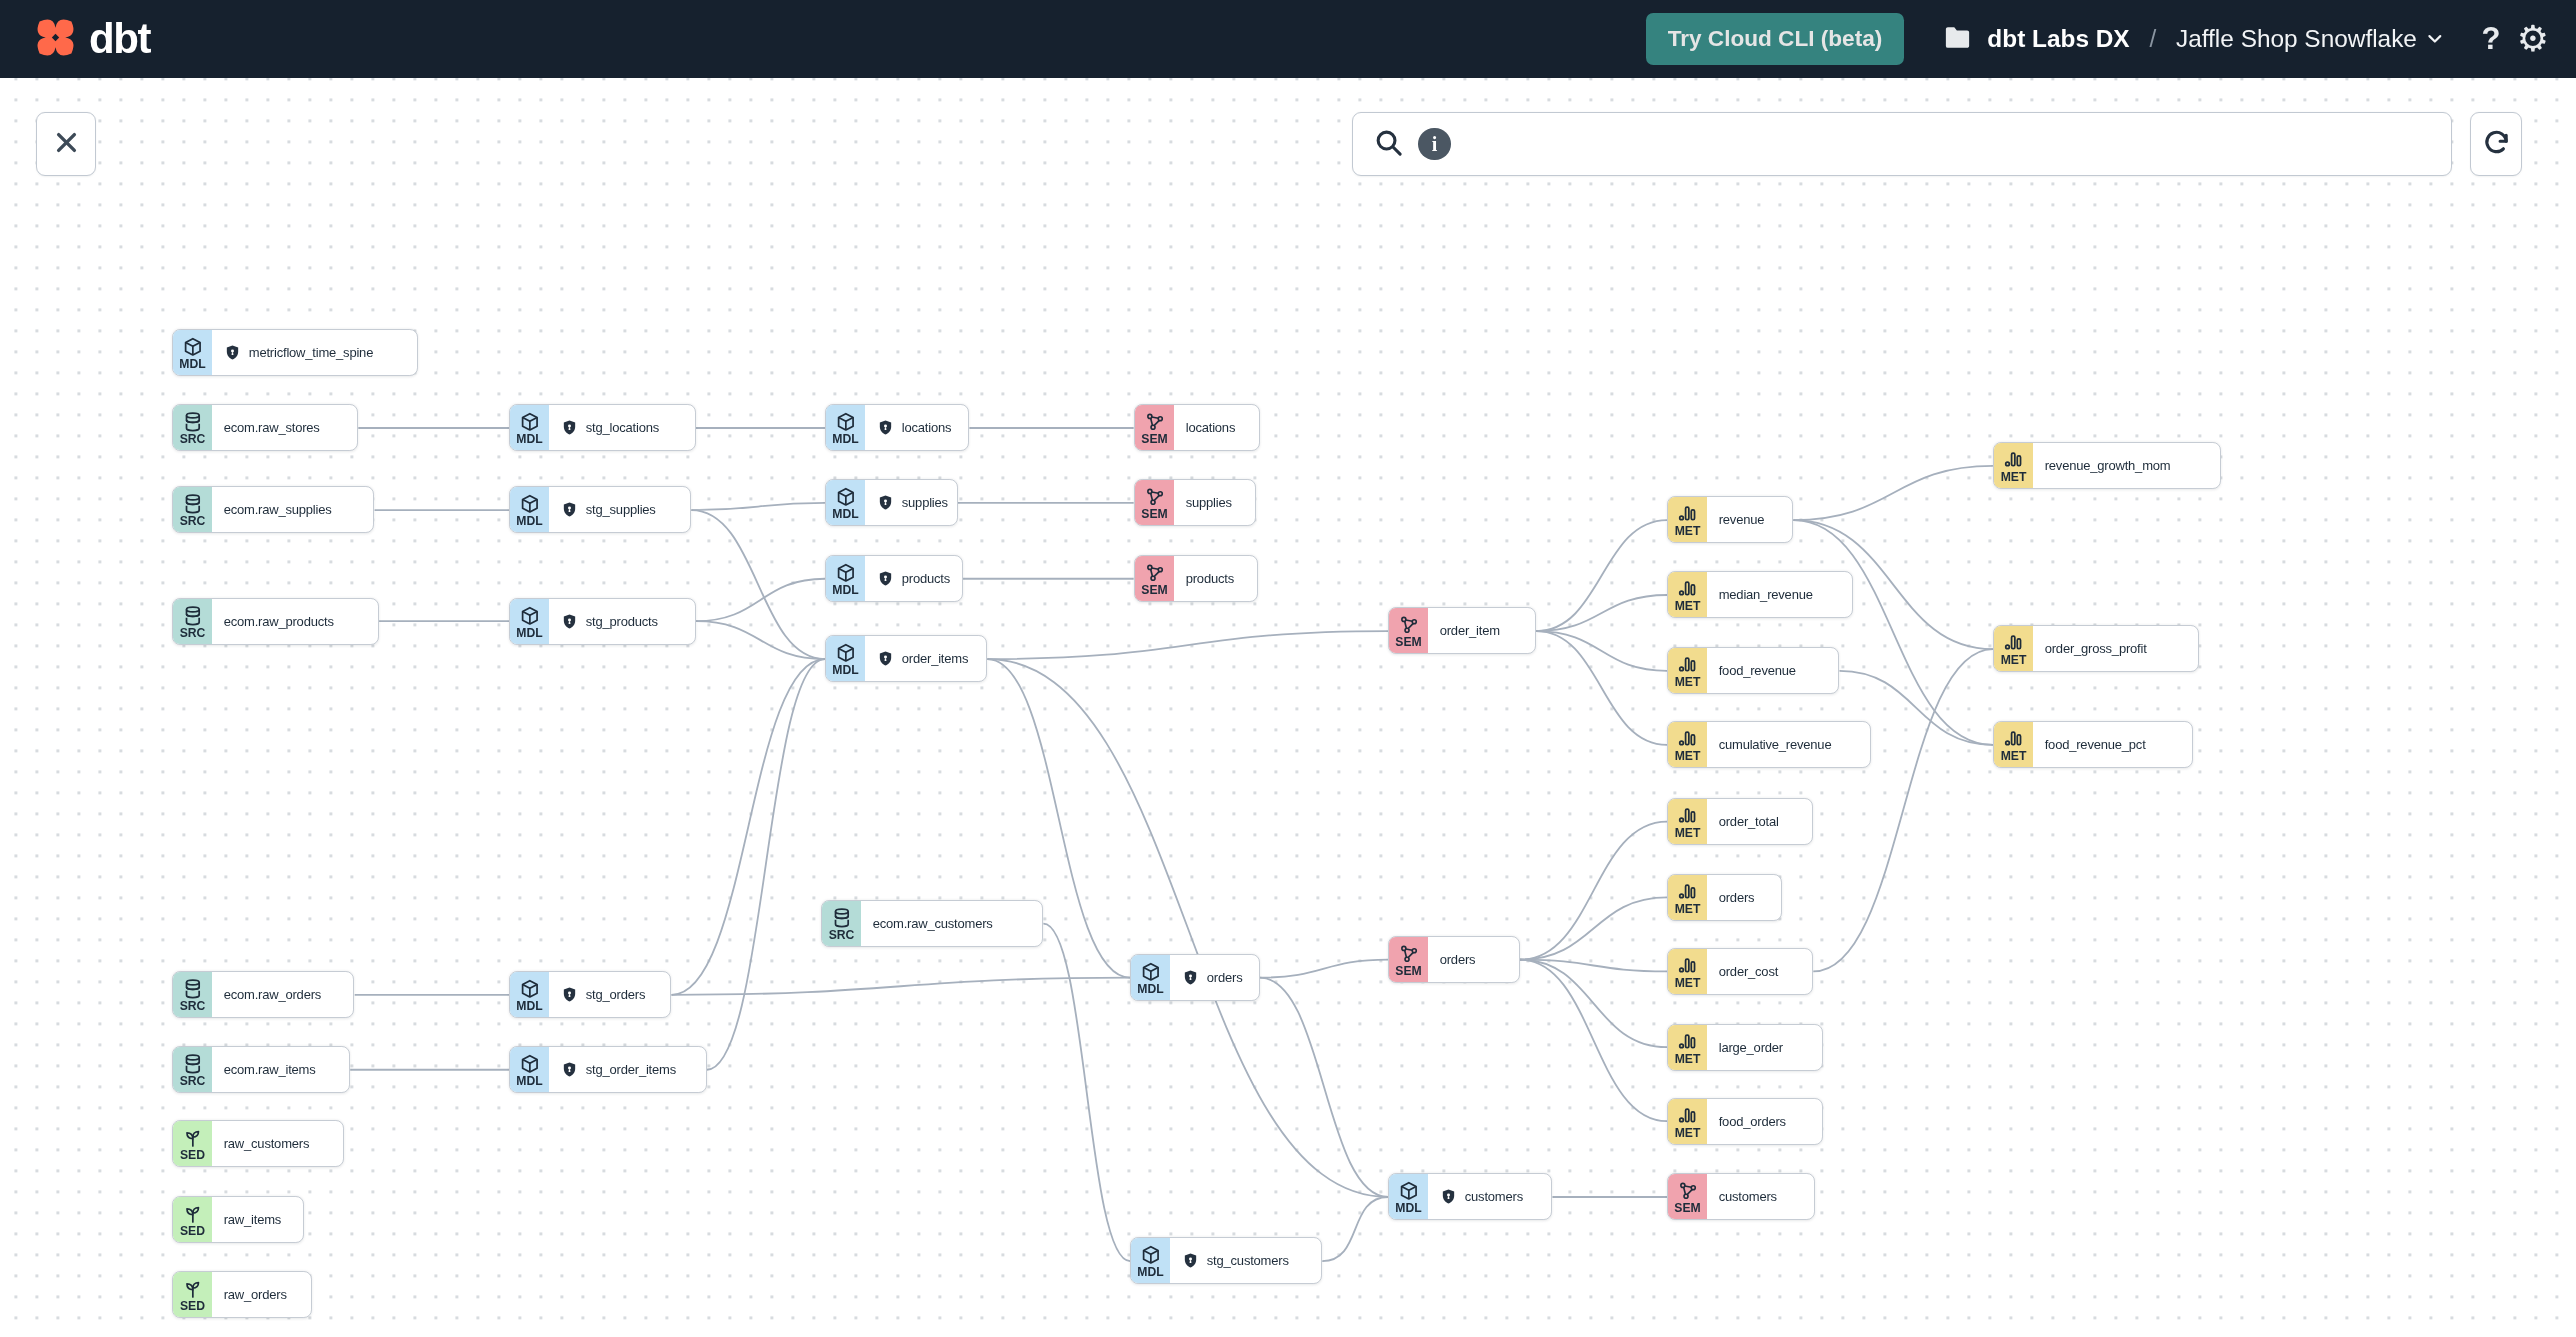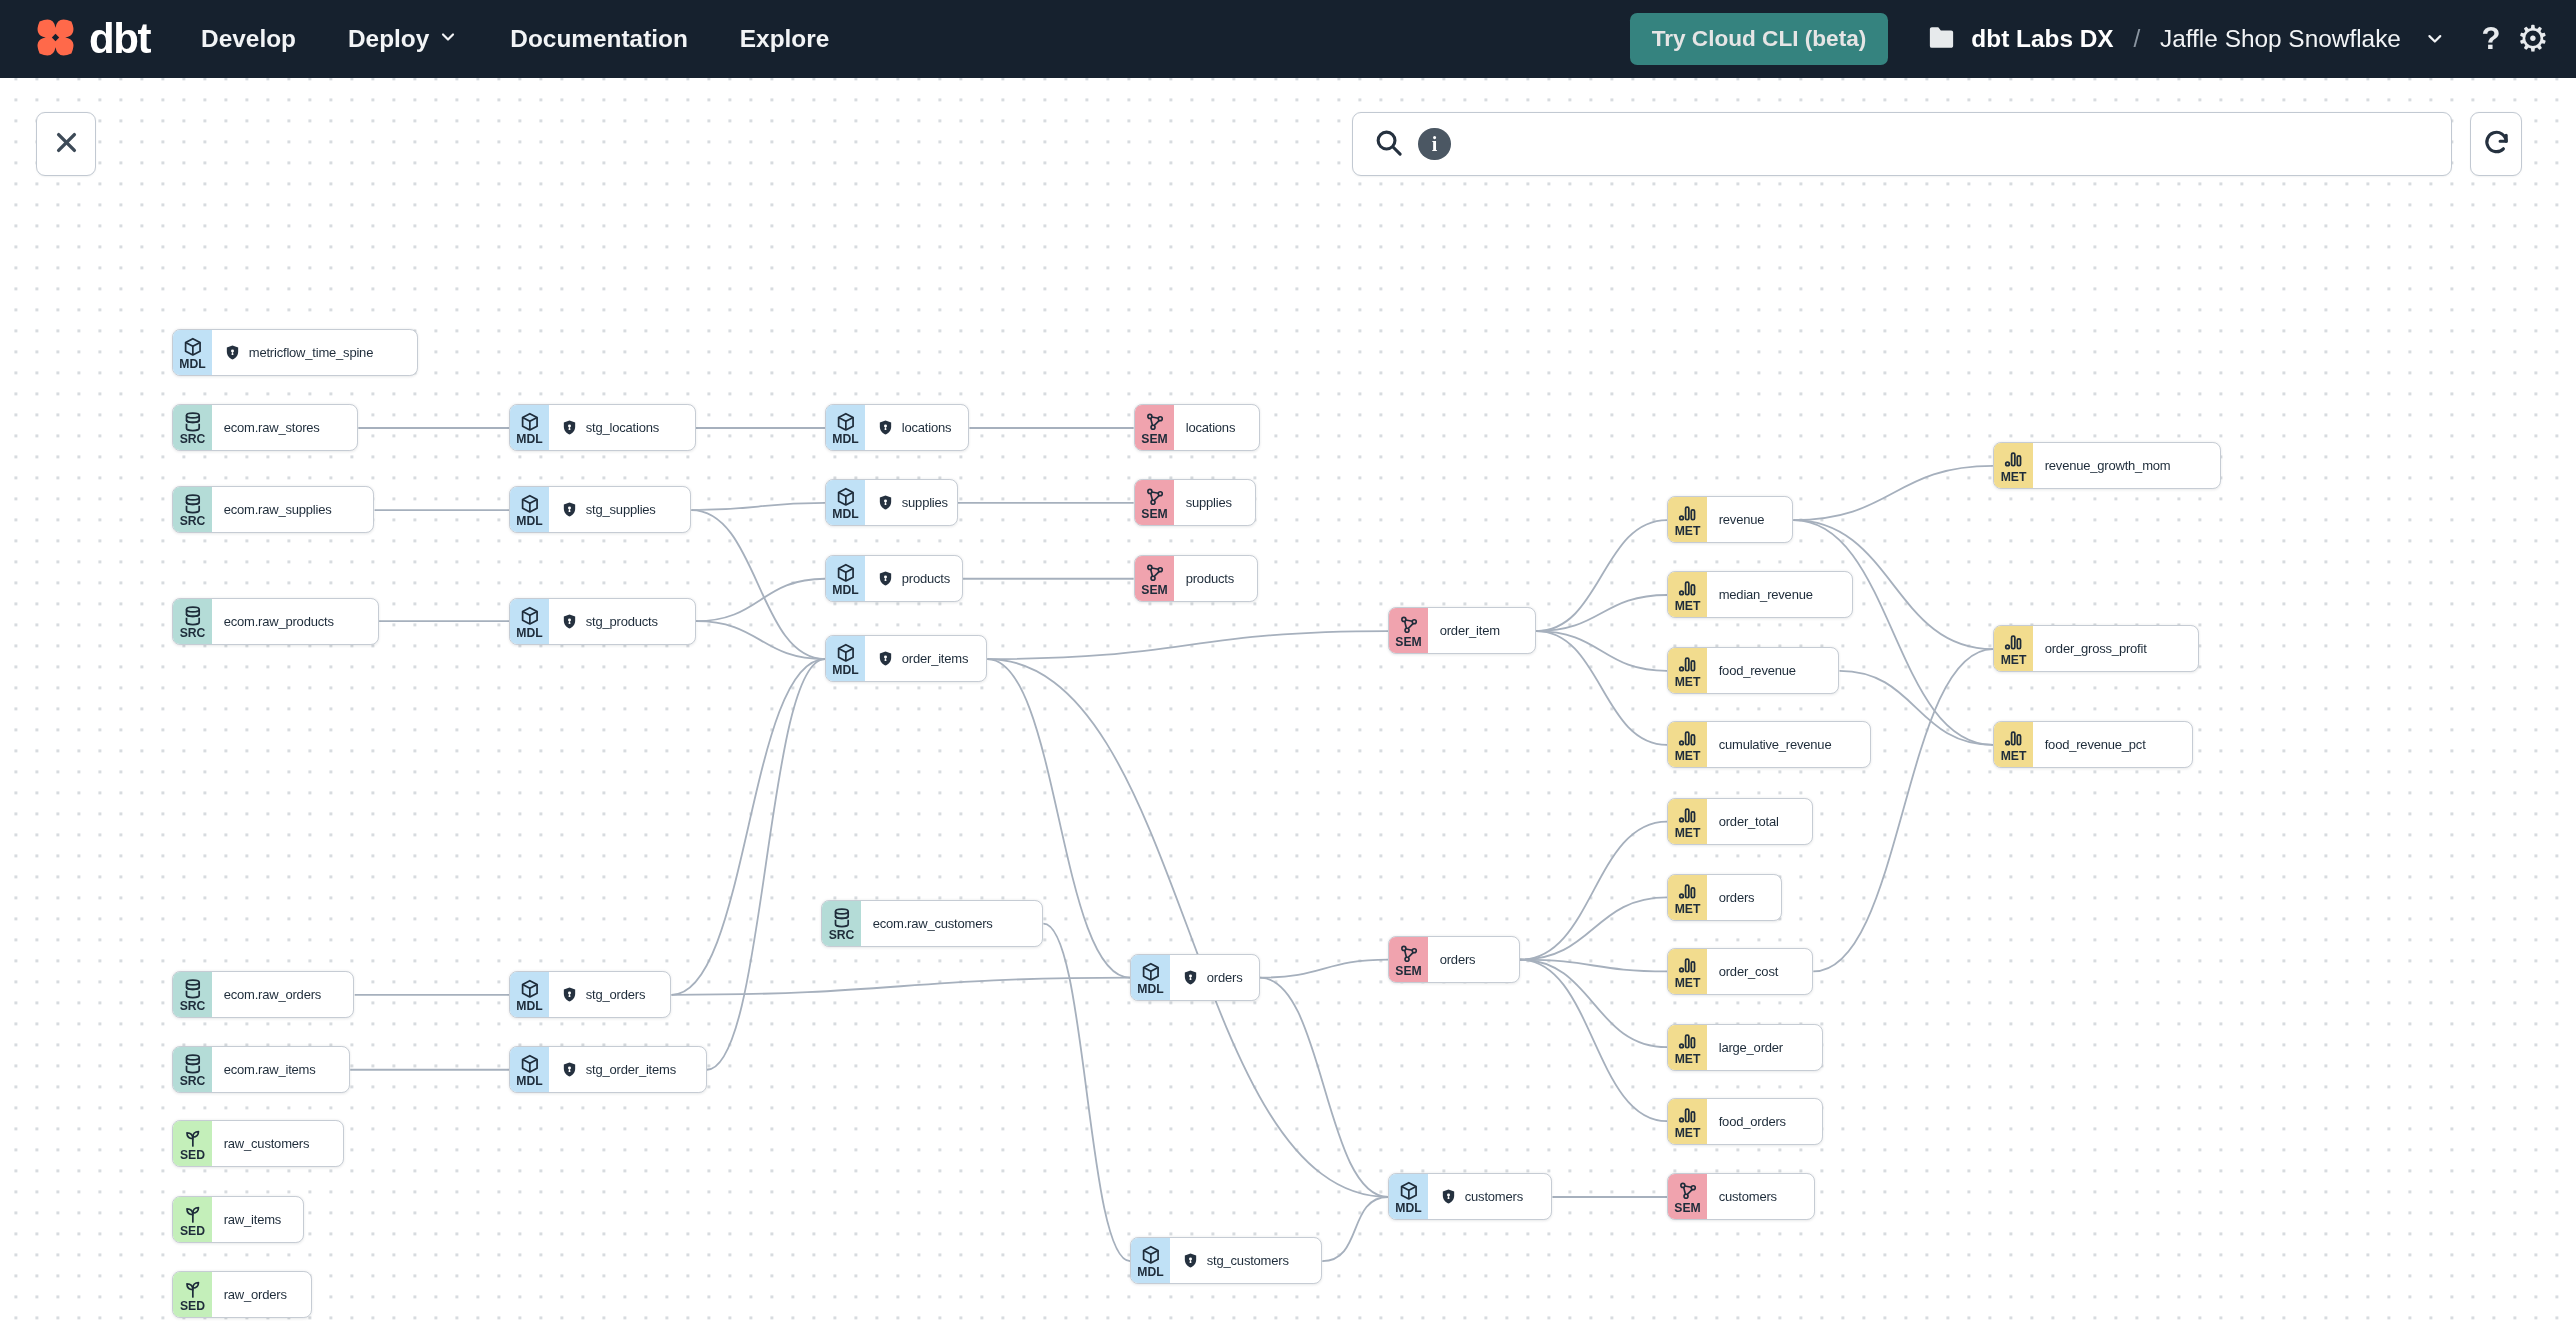--- a/index.html
+++ b/index.html
@@ -21,21 +21,21 @@
   .brand-text { font-size:42px; font-weight:bold; letter-spacing:-1.4px; color:#ffffff; }
   .nav-items { display:flex; align-items:center; gap:52px; margin-left:20px; }
   .nav-item { font-size:24.4px; font-weight:600; color:#f2f4f6; cursor:pointer;
     display:flex; align-items:center; gap:9px; }
   .nav-spacer { flex:1; }
   .cli-btn { background:#35837f; color:#e5e5e5; font-size:22.6px; font-weight:600;
     border:none; border-radius:7.2px; padding:12.6px 21.7px; cursor:pointer; white-space:nowrap; }
   .acct { display:flex; align-items:center; gap:14.4px; margin-left:38px; white-space:nowrap; }
   .acct-name { font-size:24.4px; font-weight:bold; color:#ffffff; }
   .acct-sep { font-size:24.4px; color:#8a95a1; padding:0 5.4px; }
-  .proj { display:flex; align-items:flex-end; gap:23px; cursor:pointer; }
+  .proj { display:flex; align-items:flex-end; gap:7px; cursor:pointer; }
   .proj-name { font-size:24.4px; font-weight:400; color:#f2f4f6; }
   .icon-btn { background:none; border:none; color:#e8ebee; cursor:pointer;
     display:flex; align-items:center; justify-content:center; }
   .help-glyph { font-size:31px; font-weight:bold; color:#e8ebee; }
   .gear-glyph { font-size:36px; color:#e8ebee; line-height:1; }
   .nav-right-pad { width:27px; }
 
   
   .toolbar-left { position:absolute; left:36px; top:112px; display:flex; gap:23.5px; z-index:10; }
   .tool-chip { background:#ffffff; border:1.4px solid #c2c9d2; border-radius:9px;
@@ -836,39 +836,20 @@
 <nav class="topnav">
   <div class="brand">
     <span>
       <svg width="49" height="49" viewBox="0 0 24 24">
         <path fill="#ff694a" d="M4.2 4.2 Q11 1.2 12 7.2 Q13 1.2 19.8 4.2 Q22.8 11 16.8 12 Q22.8 13 19.8 19.8 Q13 22.8 12 16.8 Q11 22.8 4.2 19.8 Q1.2 13 7.2 12 Q1.2 11 4.2 4.2 Z"></path>
         <path fill="#16212e" d="M12 10.2 L13.8 12 L12 13.8 L10.2 12 Z"></path>
       </svg>
     </span>
     <span class="brand-text">dbt</span>
   </div>
-  <div class="nav-items">
-    <div class="nav-item">
-      <span>Develop</span>
-    </div>
-    <div class="nav-item">
-      <span>Deploy</span>
-      <span>
-        <svg width="20" height="20" viewBox="0 0 24 24" fill="none" stroke="#f2f4f6" stroke-width="2.6" stroke-linecap="round" stroke-linejoin="round">
-            <polyline points="6 9 12 15 18 9"></polyline>
-          </svg>
-      </span>
-    </div>
-    <div class="nav-item">
-      <span>Documentation</span>
-    </div>
-    <div class="nav-item">
-      <span>Explore</span>
-    </div>
-  </div>
   <div class="nav-spacer"></div>
   <button class="cli-btn">Try Cloud CLI (beta)</button>
   <div class="acct">
     <span>
       <svg width="31" height="31" viewBox="0 0 24 24" fill="#e7eaec">
           <path d="M3 5.5C3 4.7 3.7 4 4.5 4h5l2 2.5h8A1.5 1.5 0 0 1 21 8v10.5c0 .8-.7 1.5-1.5 1.5h-15A1.5 1.5 0 0 1 3 18.5Z"></path>
         </svg>
     </span>
     <span class="acct-name">dbt Labs DX</span>
     <span class="acct-sep">/</span>

